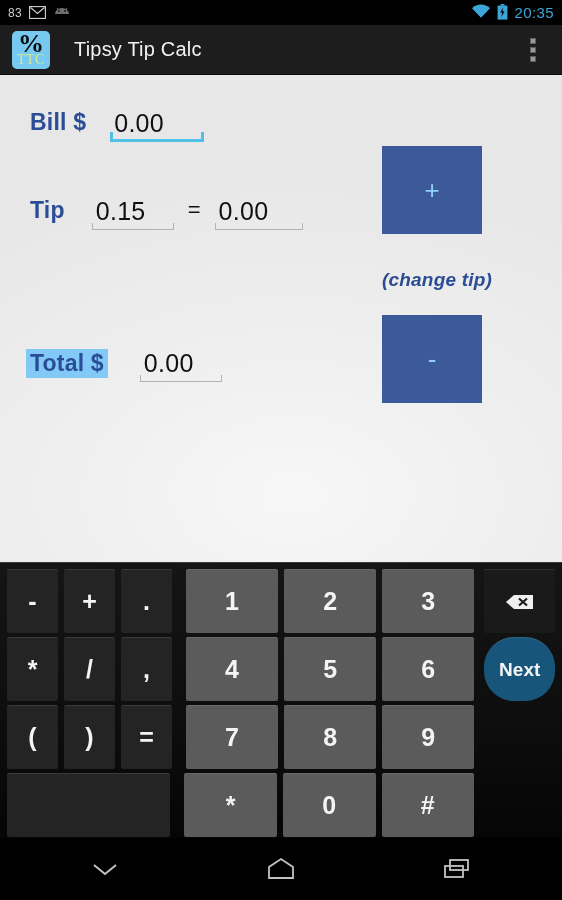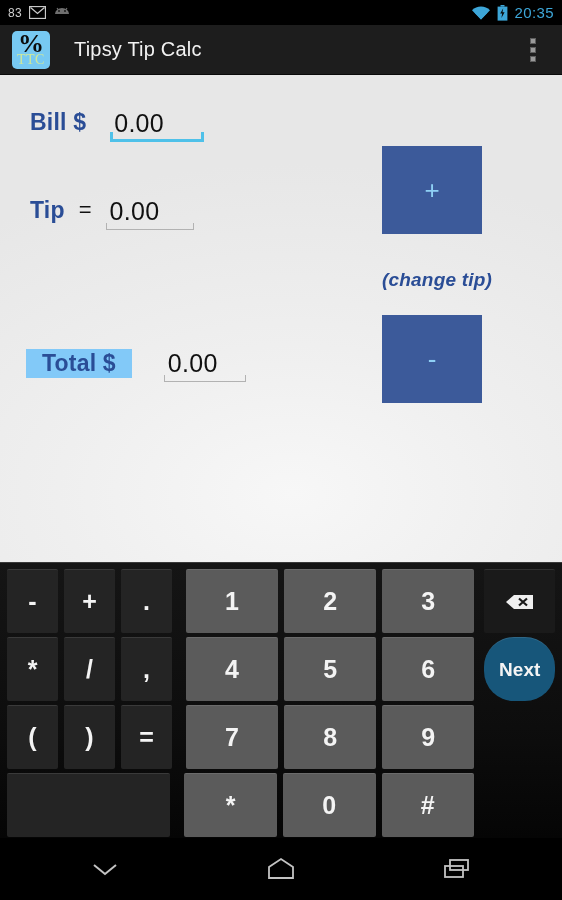--- a/index.html
+++ b/index.html
@@ -29,21 +29,21 @@
     width: 562px;
     height: 25px;
     background: #000;
     display: flex;
     align-items: center;
     justify-content: space-between;
     padding: 0 8px;
     box-sizing: border-box;
   }
   .sb-left { display: flex; align-items: center; gap: 7px; }
-  .sb-right { display: flex; align-items: flex-end; gap: 6px; }
+  .sb-right { display: flex; align-items: flex-start; gap: 6px; }
   .sb-count {
     color: #cfcfcf;
     font-size: 12px;
     letter-spacing: 0.3px;
   }
   .sb-clock {
     color: #3da6d8;
     font-size: 15px;
     letter-spacing: 0.4px;
   }
@@ -133,21 +133,21 @@
     align-items: flex-start;
   }
   .label {
     color: #2a4d96;
     font-size: 23px;
     font-weight: bold;
     letter-spacing: 0.2px;
   }
   .label.selected {
     background: #82c9f8;
-    padding: 1px 16px;
+    padding: 1px 4px;
     margin-left: -4px;
   }
   .field {
     position: relative;
     display: inline-block;
     box-sizing: border-box;
     text-align: left;
   }
   .field .val {
     display: block;
@@ -362,20 +362,24 @@
     <div class="row" id="row-bill">
       <span class="label">Bill $</span>
       <span class="field focused" id="field-bill">
         <span class="val">0.00</span>
         <span class="rule"></span>
       </span>
     </div>
 
     <div class="row" id="row-tip">
       <span class="label">Tip</span>
+      <span class="field" id="field-tip">
+        <span class="val">0.15</span>
+        <span class="rule"></span>
+      </span>
       <span class="eq">=</span>
       <span class="field" id="field-tipamt">
         <span class="val">0.00</span>
         <span class="rule"></span>
       </span>
     </div>
 
     <div class="row" id="row-total">
       <span class="label selected">Total $</span>
       <span class="field" id="field-total">

